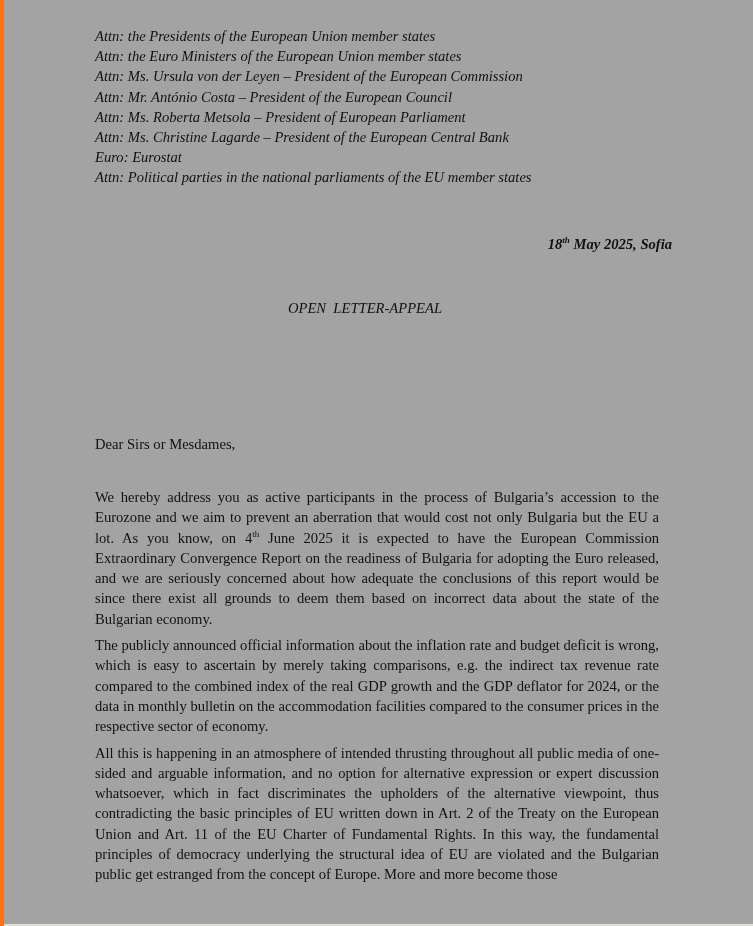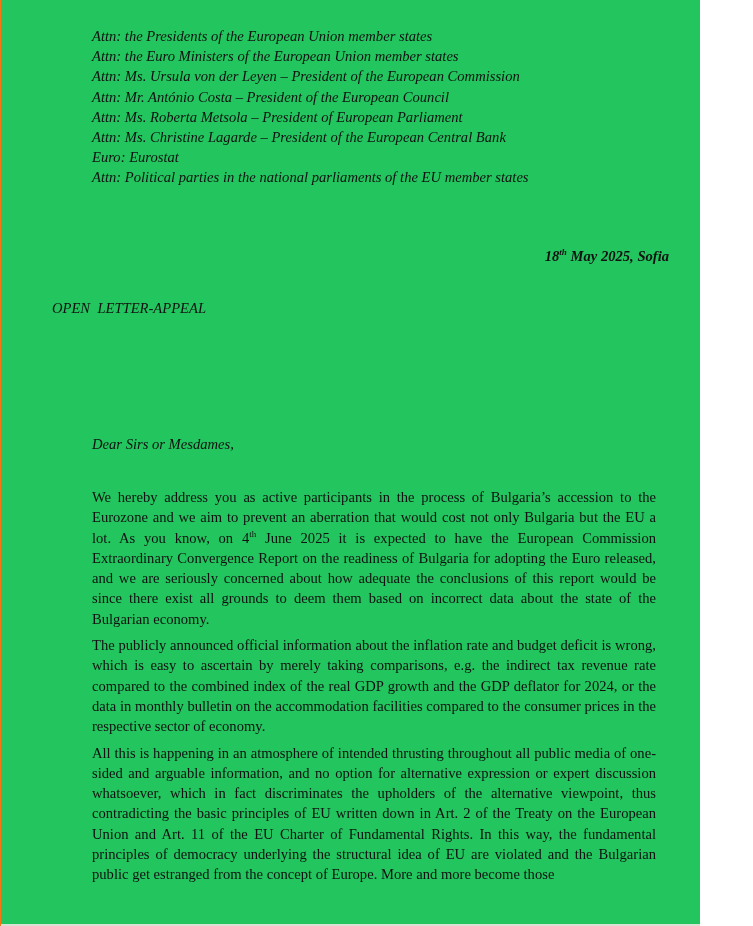--- a/index.html
+++ b/index.html
@@ -5,24 +5,24 @@
     html, body {
       margin: 0;
       padding: 0;
       width: 753px;
       height: 926px;
       overflow: hidden;
       background: #ffffff;
     }
     .viewport {
       position: relative;
-      width: 700px;
+      width: 753px;
       height: 926px;
-      background: #22c55e;
-      border-left: 1px solid #f97316;
+      background: #a3a3a3;
+      border-left: 4px solid #f97316;
       box-sizing: border-box;
       overflow: hidden;
     }
     .page {
       position: absolute;
       left: 91px;
       top: 26px;
       width: 576px;
       font-family: "Liberation Serif", "DejaVu Serif", serif;
       color: #111111;
@@ -34,54 +34,54 @@
       list-style: none;
     }
     .attn-list li {
       font-style: italic;
       line-height: 20.2px;
       height: 20.2px;
       white-space: nowrap;
     }
     .date-line {
       position: absolute;
-      top: 220px;
+      top: 208px;
       right: -1px;
       font-weight: bold;
       font-style: italic;
       white-space: nowrap;
       line-height: 20px;
     }
     .date-line sup {
       font-size: 9px;
       vertical-align: 6px;
       line-height: 0;
     }
     .heading-block {
       position: absolute;
       top: 272px;
       left: 0;
       width: 580px;
+      text-align: center;
       font-style: italic;
     }
     .heading-block .h-line {
       height: 27px;
       line-height: 20px;
       white-space: pre;
     }
     .heading-block .title { margin-left: -40px; }
     .heading-block .by { margin-left: -40px; }
     .heading-block .subtitle { margin-left: -40px; }
     .salutation {
       position: absolute;
       top: 408px;
       left: 0;
       line-height: 20px;
       white-space: nowrap;
-      font-style: italic;
     }
     .body-text {
       position: absolute;
       top: 461px;
       left: 0;
       width: 576px;
     }
     .body-text p {
       margin: 0 12px 6px 0;
       text-align: justify;

